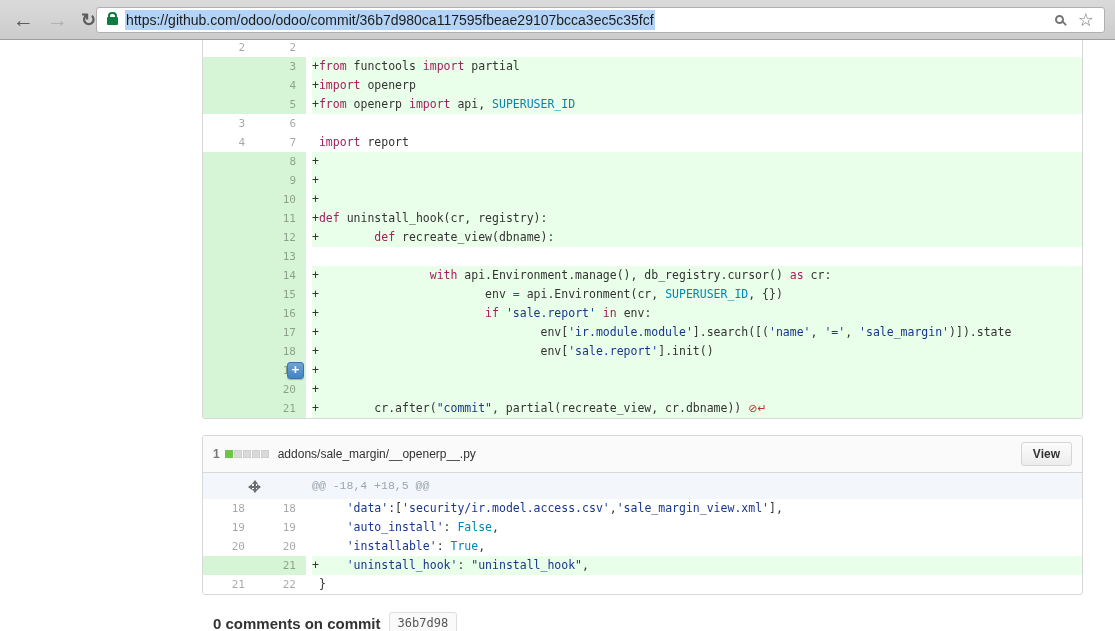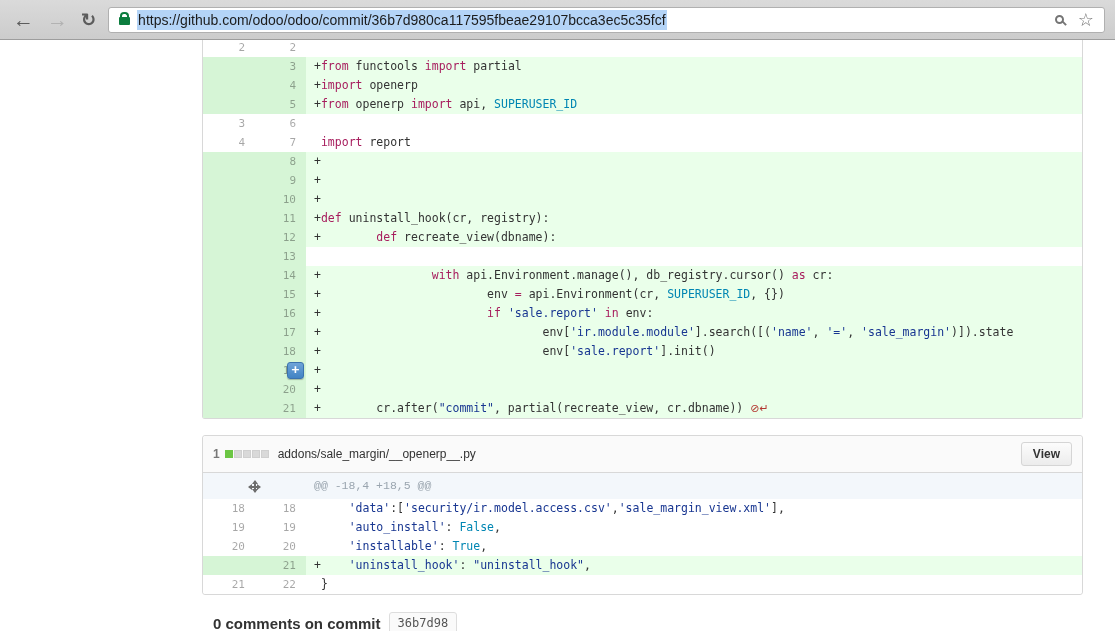--- a/index.html
+++ b/index.html
@@ -5,21 +5,21 @@
   * { box-sizing: border-box; margin: 0; padding: 0; }
   html,body { width:1115px; height:631px; overflow:hidden; background:#fff;
     font-family:"Liberation Sans", sans-serif; }
 
   
   .chrome { height:40px; background:linear-gradient(#dadada,#cccccc);
     border-bottom:1px solid #9d9d9d; display:flex; align-items:center; }
   .nav-ico { font-size:21px; line-height:1; color:#5c5c5c; margin-left:13px; cursor:default; }
   .nav-ico.disabled { color:#b2b2b2; }
   .nav-ico.reload { font-size:18px; font-weight:bold; }
-  .url-bar { flex:1; height:26px; margin:0 10px 0 12px; background:#fff;
+  .url-bar { flex:1; height:26px; margin:0 10px 0 0; background:#fff;
     border:1px solid #b0b0b0; border-radius:3px; display:flex; align-items:center;
     padding:0 8px; }
   .lock { width:11px; height:8px; background:var(--lock-green); border-radius:1px;
     position:relative; margin:3px 7px 0 2px; flex:0 0 auto; }
   .lock:before { content:''; position:absolute; top:-5px; left:1px; width:5px; height:6px;
     border:2px solid var(--lock-green); border-bottom:none; border-radius:4px 4px 0 0; }
   .url-text { font-size:14px; color:#1c1c1c; background:var(--selection); padding:2px 1px;
     white-space:nowrap; overflow:hidden; }
   .bar-spacer { flex:1; }
   .mag { width:9px; height:9px; border:2px solid #757575; border-radius:50%;
@@ -32,21 +32,21 @@
   .content { width:881px; margin-left:202px; }
 
   .diff-table { border:1px solid #d8d8d8; border-top:none; border-radius:0 0 3px 3px;
     font-family:"DejaVu Sans Mono","Liberation Mono",monospace; font-size:11.5px;
     margin-top:0; background:#fff; }
   .drow { display:flex; height:19px; line-height:19px; position:relative; }
   .drow.clip { height:17px; line-height:16px; }
   .gut { flex:0 0 52px; width:52px; text-align:right; padding-right:10px;
     font-size:11px; color:rgba(0,0,0,0.35); cursor:pointer; }
   .gut.g2 { flex-basis:51px; width:51px; }
-  .code { flex:1; white-space:pre; padding-left:8px; color:#333; overflow:hidden; }
+  .code { flex:1; white-space:pre; color:#333; overflow:hidden;margin-left:6px; }
   .drow.add .gut { background:var(--added-gutter); }
   .drow.add .code { background:var(--added-bg); }
   .k { color:var(--keyword); }
   .s { color:var(--string); }
   .c { color:var(--constant); }
   .noeol { color:var(--noeol-red); font-family:"DejaVu Sans", sans-serif; font-size:11px; }
 
   .add-btn { position:absolute; left:84px; top:1px; width:17px; height:17px;
     background:linear-gradient(var(--plusbtn-light),var(--plusbtn)); border:1px solid #3b72ae;
     border-radius:3px; color:#fff; font-weight:bold; font-size:13px; line-height:14px;

